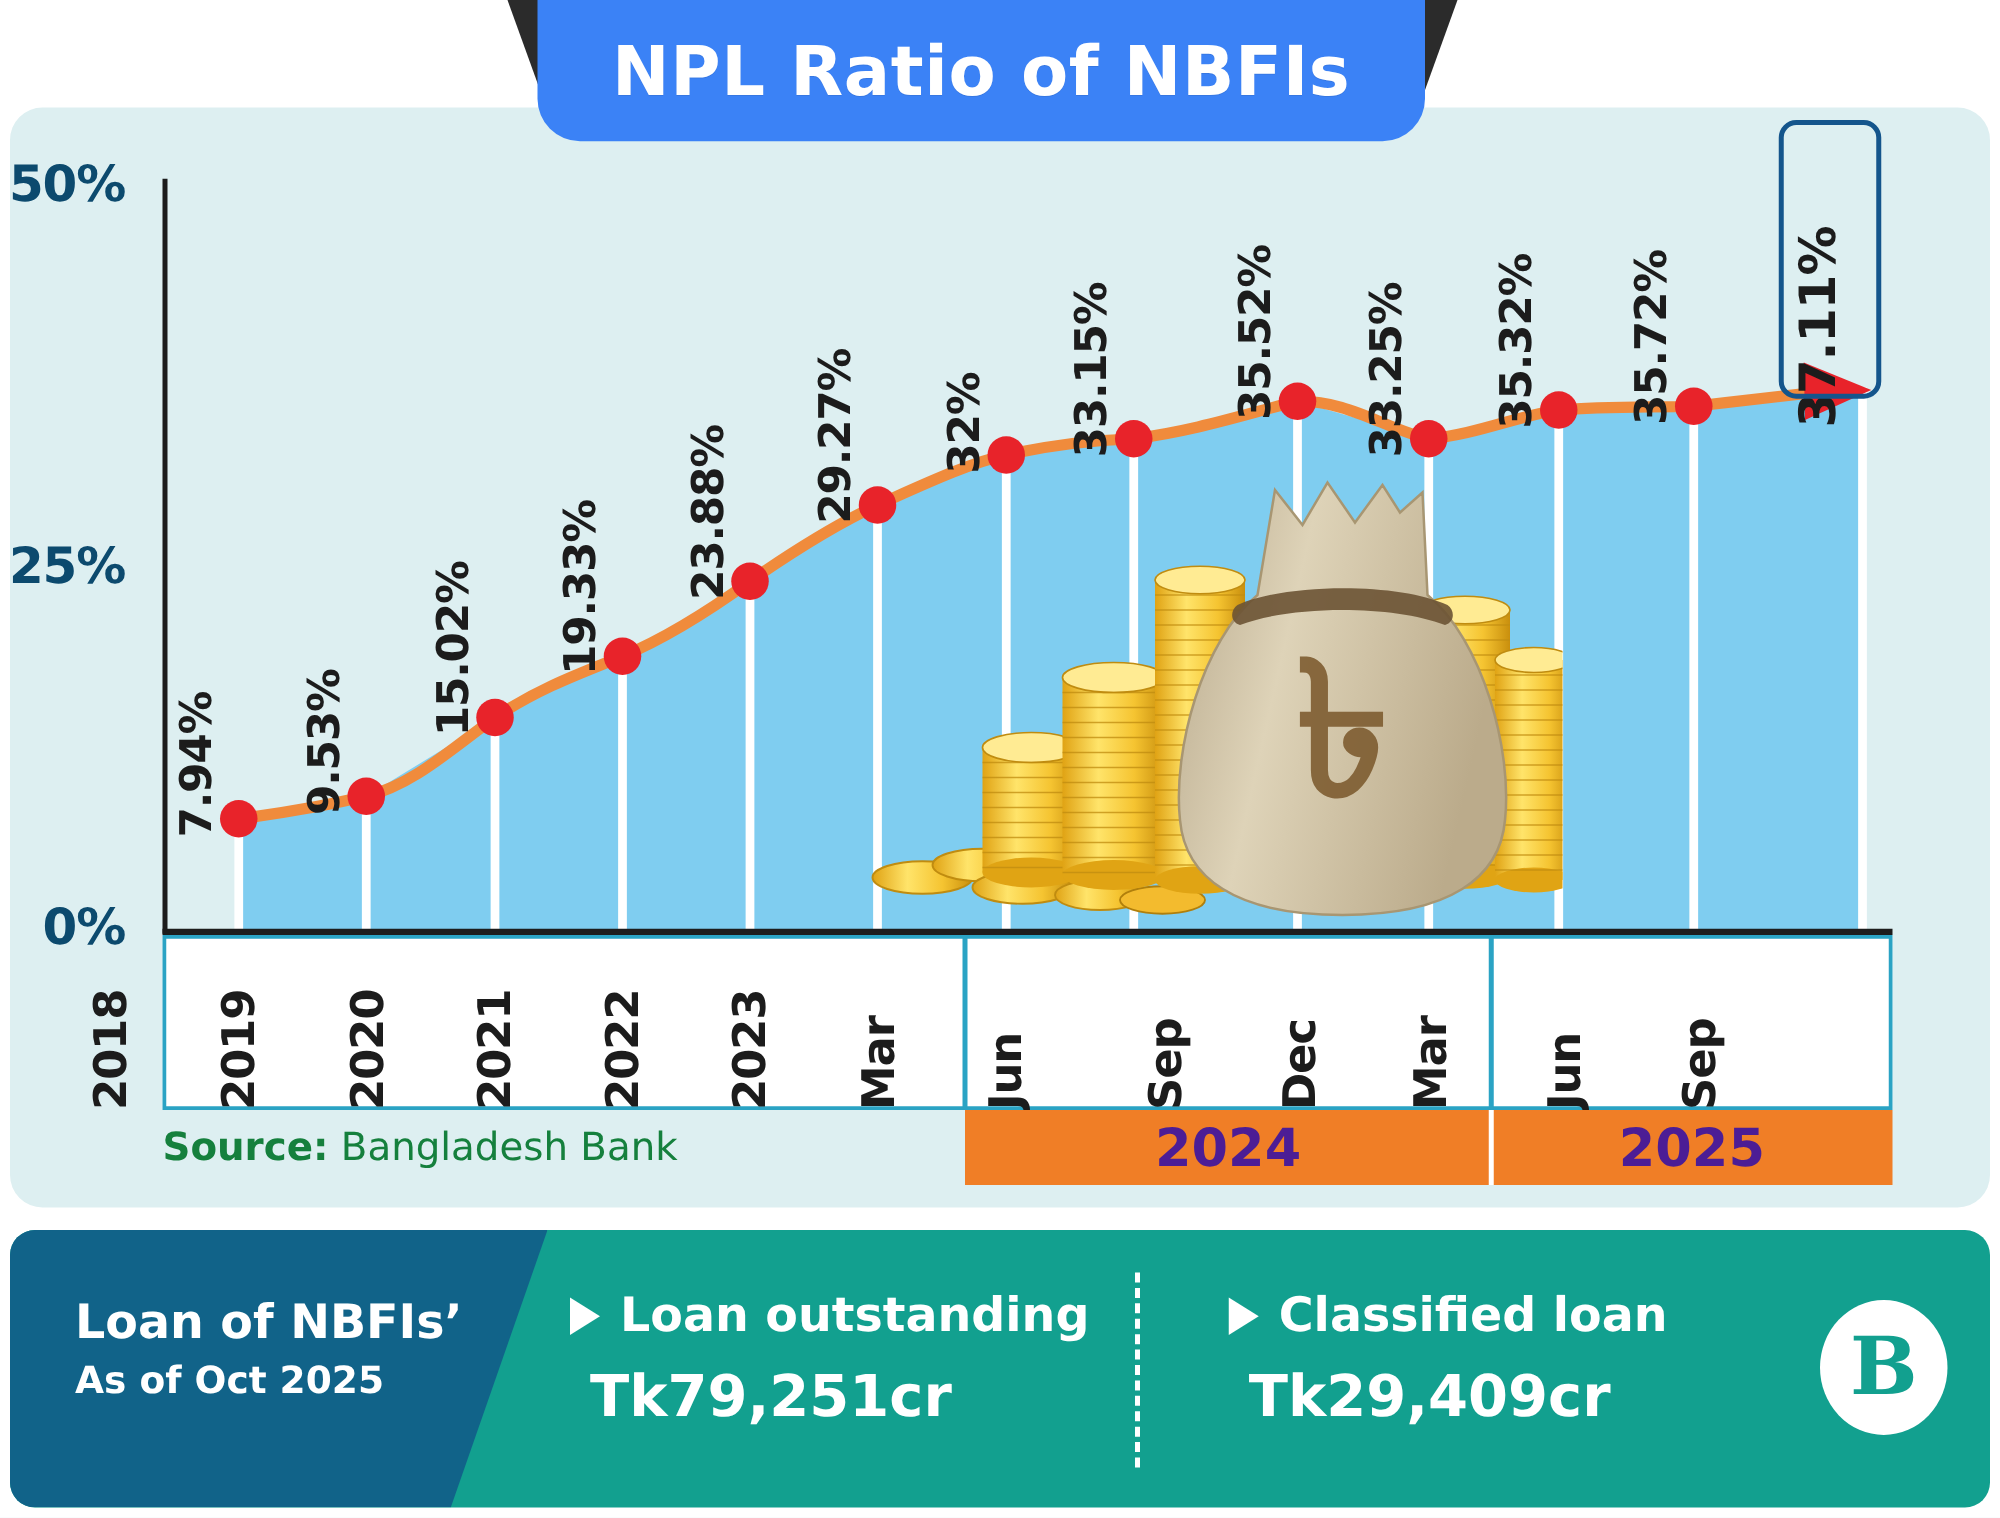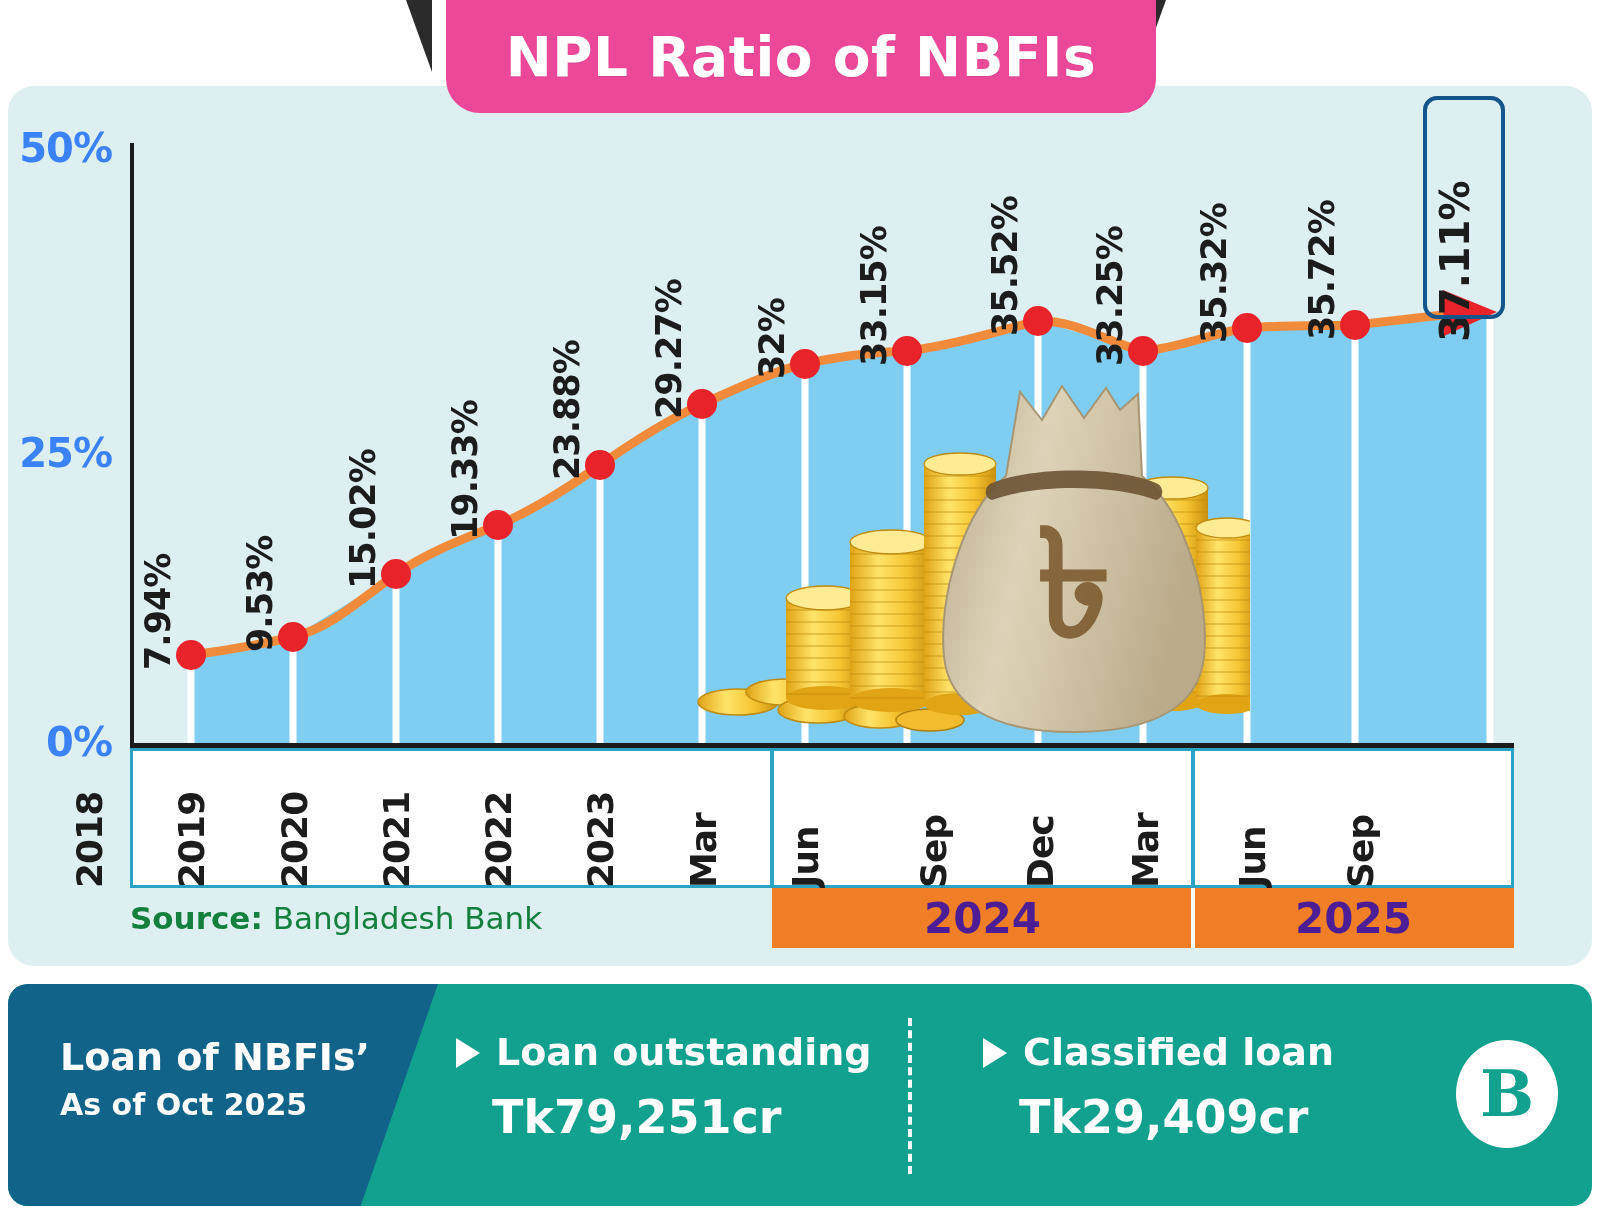--- a/index.html
+++ b/index.html
@@ -9,37 +9,37 @@
 
   
   .card{
     position:absolute;left:8px;top:86px;width:1584px;height:880px;
     background:#ddeff1;border-radius:26px 26px 26px 26px;
   }
 
   
   .banner{
     position:absolute;left:430px;top:0px;width:710px;height:113px;
-    background:#ec4899;border-radius:0 0 34px 34px;z-index:12;margin-left:16px;
+    background:#3b82f6;border-radius:0 0 34px 34px;z-index:12;
   }
   .banner-title{
     position:absolute;left:0;top:0;width:100%;height:113px;
     display:flex;align-items:center;justify-content:center;
     color:#ffffff;font-size:55px;font-weight:bold;letter-spacing:.5px;
     font-family:"DejaVu Sans","Liberation Sans",sans-serif;
     text-shadow:0 1px 0 rgba(0,0,0,.08);
   }
   .fold{position:absolute;top:0;width:0;height:0;z-index:11;}
   .fold-l{left:406px;border-top:72px solid #2b2b2b;border-left:26px solid transparent;}
   .fold-r{left:1140px;border-top:72px solid #2b2b2b;border-right:26px solid transparent;}
   .axis-y{position:absolute;left:130px;top:143px;width:4px;height:604px;background:#1c1c1c;z-index:6;}
   .axis-x{position:absolute;left:130px;top:743px;width:1384px;height:5px;background:#1c1c1c;z-index:6;}
 
-  .ytick{position:absolute;right:0;transform:translateY(-50%);
-    font-size:40px;font-weight:bold;color:#3b82f6;
+  .ytick{position:absolute;right:12px;transform:translateY(-50%);
+    font-size:40px;font-weight:bold;color:#0c4a6e;
     font-family:"DejaVu Sans","Liberation Sans",sans-serif;letter-spacing:-1px;}
   .ytick-wrap{position:absolute;left:0;top:0;width:112px;height:1214px;}
 
   svg.series{position:absolute;left:0;top:0;width:1600px;height:1214px;overflow:visible;}
 
   
   .vlabel{
     position:absolute;transform-origin:left bottom;
     transform:rotate(-90deg);
     font-size:35px;font-weight:bold;color:#1c1c1c;white-space:nowrap;
@@ -100,21 +100,21 @@
   .f-blue-l2{font-size:30px;font-weight:bold;line-height:1.25;margin-top:6px;}
 
   .f-item{position:absolute;top:48px;color:#ffffff;
     font-family:"DejaVu Sans","Liberation Sans",sans-serif;}
   .f-item .hdr{display:flex;align-items:center;font-size:38px;font-weight:bold;line-height:1.1;}
   .f-item .tri{
     width:0;height:0;border-left:24px solid #ffffff;
     border-top:15px solid transparent;border-bottom:15px solid transparent;
     margin-right:16px;flex:0 0 auto;
   }
-  .f-item .amt{font-size:46px;font-weight:bold;margin-top:16px;margin-left:36px;}
+  .f-item .amt{font-size:46px;font-weight:bold;margin-top:16px;margin-left:16px;}
 
   .f-dash{
     position:absolute;left:900px;top:34px;width:0;height:156px;
     border-left:4px dashed #ffffff;
   }
   .f-logo{
     position:absolute;left:1448px;top:56px;width:102px;height:108px;
     border-radius:50%;background:#ffffff;
     display:flex;align-items:center;justify-content:center;
   }

